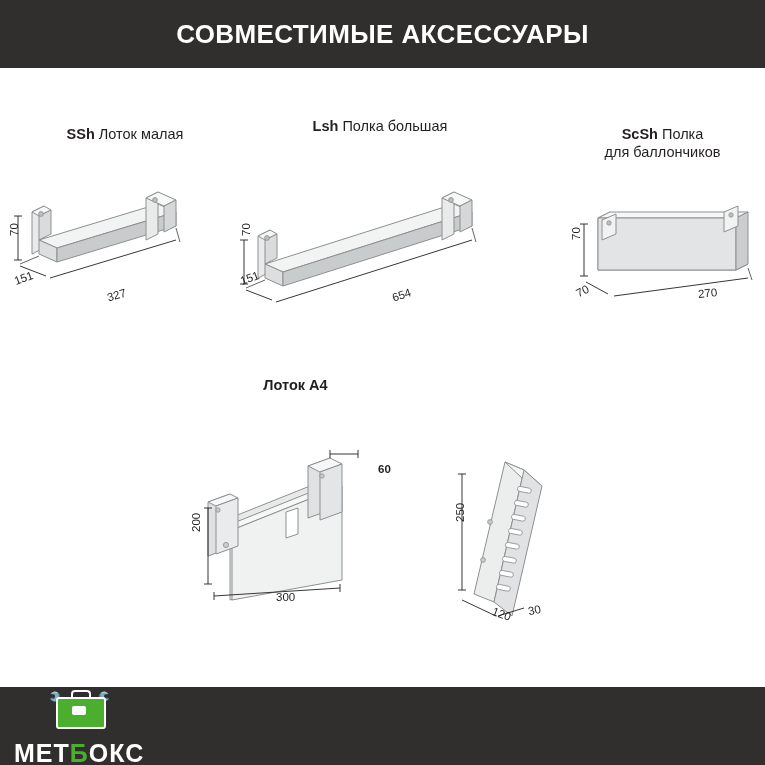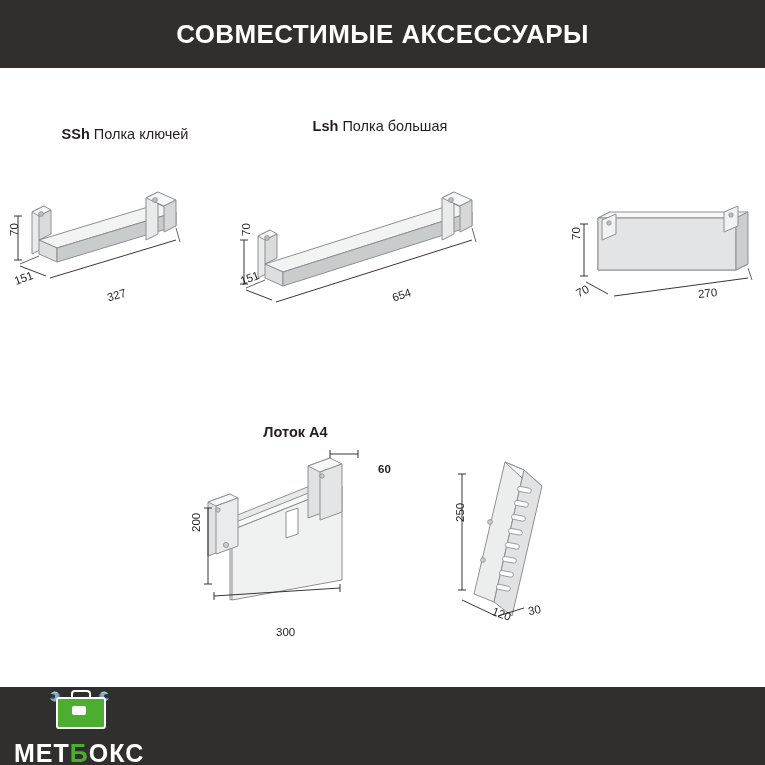--- a/index.html
+++ b/index.html
@@ -135,21 +135,21 @@
 
 <div class="page">
 
   <div class="header">
     <div class="header-title">Совместимые аксессуары</div>
   </div>
 
   <div class="item" style="left:20px; top:125px; width:210px;">
     <div class="item-label">
       <span class="code">SSh</span>
-      <span>Полка ключей</span>
+      <span>Лоток малая</span>
     </div>
   </div>
   <div class="fig" style="left:8px; top:190px;">
     <svg width="215" height="120" viewBox="0 0 215 120">
 
       <polygon points="24,22 36,16 36,58 24,64" fill="#e9eaea" stroke="#8d8f91" stroke-width="1"></polygon>
       <polygon points="24,22 36,16 43,20 31,26" fill="#f6f7f7" stroke="#8d8f91" stroke-width="1"></polygon>
       <polygon points="31,26 43,20 43,44 31,50" fill="#d9dbdc" stroke="#8d8f91" stroke-width="1"></polygon>
 
       <polygon points="31,50 150,14 168,22 49,58" fill="#f2f3f3" stroke="#8d8f91" stroke-width="1"></polygon>
@@ -204,20 +204,27 @@
       <line x1="240" y1="38" x2="244" y2="52" stroke="#231f20" stroke-width="0.7"></line>
       <line x1="33" y1="90" x2="14" y2="98" stroke="#231f20" stroke-width="0.7"></line>
     </svg>
   </div>
   <div class="dim" style="left:232px; top:236px;">
     <span class="rot90" style="display:inline-block; position:absolute; left:8px; top:0;">70</span>
   </div>
   <div class="dim" style="left:240px; top:272px; transform:rotate(-20deg);">151</div>
   <div class="dim" style="left:392px; top:289px; transform:rotate(-18deg);">654</div>
 
+  <div class="item" style="left:565px; top:125px; width:195px;">
+    <div class="item-label">
+      <span class="code">ScSh</span>
+      <span>Полка</span><br>
+      <span>для баллончиков</span>
+    </div>
+  </div>
   <div class="fig" style="left:560px; top:190px;">
     <svg width="205" height="125" viewBox="0 0 205 125">
       <polygon points="38,28 50,22 50,74 38,80" fill="#eceded" stroke="#8d8f91" stroke-width="1"></polygon>
       <polygon points="38,28 50,22 188,22 176,28" fill="#f6f7f7" stroke="#8d8f91" stroke-width="1"></polygon>
       <polygon points="50,22 188,22 188,68 50,68" fill="#fafafa" stroke="#8d8f91" stroke-width="1" opacity="0"></polygon>
       <polygon points="38,80 50,74 188,74 176,80" fill="#dddfe0" stroke="#8d8f91" stroke-width="1"></polygon>
       <polygon points="38,28 176,28 176,80 38,80" fill="#e2e4e5" stroke="#8d8f91" stroke-width="1"></polygon>
       <polygon points="176,28 188,22 188,74 176,80" fill="#cbcdce" stroke="#8d8f91" stroke-width="1"></polygon>
       <polygon points="42,30 56,24 56,44 42,50" fill="#f1f2f2" stroke="#8d8f91" stroke-width="1"></polygon>
       <polygon points="164,22 178,16 178,36 164,42" fill="#f1f2f2" stroke="#8d8f91" stroke-width="1"></polygon>
@@ -230,21 +237,21 @@
       <line x1="54" y1="106" x2="188" y2="88" stroke="#231f20" stroke-width="0.9"></line>
       <line x1="188" y1="78" x2="192" y2="90" stroke="#231f20" stroke-width="0.7"></line>
     </svg>
   </div>
   <div class="dim" style="left:562px; top:240px;">
     <span class="rot90" style="display:inline-block; position:absolute; left:8px; top:0;">70</span>
   </div>
   <div class="dim" style="left:576px; top:285px; transform:rotate(-26deg);">70</div>
   <div class="dim" style="left:698px; top:287px; transform:rotate(-6deg);">270</div>
 
-  <div class="item" style="left:198px; top:423px; width:195px;">
+  <div class="item" style="left:198px; top:376px; width:195px;">
     <div class="item-label">
       <span class="code">Лоток</span>
       <span class="code">A4</span>
     </div>
   </div>
   <div class="fig" style="left:190px; top:450px;">
     <svg width="215" height="170" viewBox="0 0 215 170">
 
       <polygon points="40,68 150,24 150,126 40,150" fill="#e8eaea" stroke="#8d8f91" stroke-width="1"></polygon>
 
@@ -271,21 +278,21 @@
       <line x1="24" y1="142" x2="24" y2="150" stroke="#231f20" stroke-width="0.9"></line>
       <line x1="150" y1="134" x2="150" y2="142" stroke="#231f20" stroke-width="0.9"></line>
       <line x1="140" y1="4" x2="168" y2="4" stroke="#231f20" stroke-width="0.9"></line>
       <line x1="140" y1="0" x2="140" y2="8" stroke="#231f20" stroke-width="0.9"></line>
       <line x1="168" y1="0" x2="168" y2="8" stroke="#231f20" stroke-width="0.9"></line>
     </svg>
   </div>
   <div class="dim" style="left:182px; top:532px;">
     <span class="rot90" style="display:inline-block; position:absolute; left:8px; top:0;">200</span>
   </div>
-  <div class="dim" style="left:276px; top:626px;">300</div>
+  <div class="dim" style="left:276px; top:591px;">300</div>
   <div class="dim" style="left:378px; top:463px;font-weight:bold;">60</div>
 
   <div class="fig" style="left:450px; top:450px;">
     <svg width="130" height="175" viewBox="0 0 130 175">
 
       <polygon points="55,12 74,20 44,152 24,144" fill="#eceeee" stroke="#8d8f91" stroke-width="1"></polygon>
       <polygon points="55,12 74,20 92,36 72,28" fill="#f6f7f7" stroke="#8d8f91" stroke-width="1"></polygon>
       <polygon points="74,20 92,36 62,166 44,152" fill="#e0e2e3" stroke="#8d8f91" stroke-width="1"></polygon>
 
       <g fill="#ffffff" stroke="#8d8f91" stroke-width="0.8">

